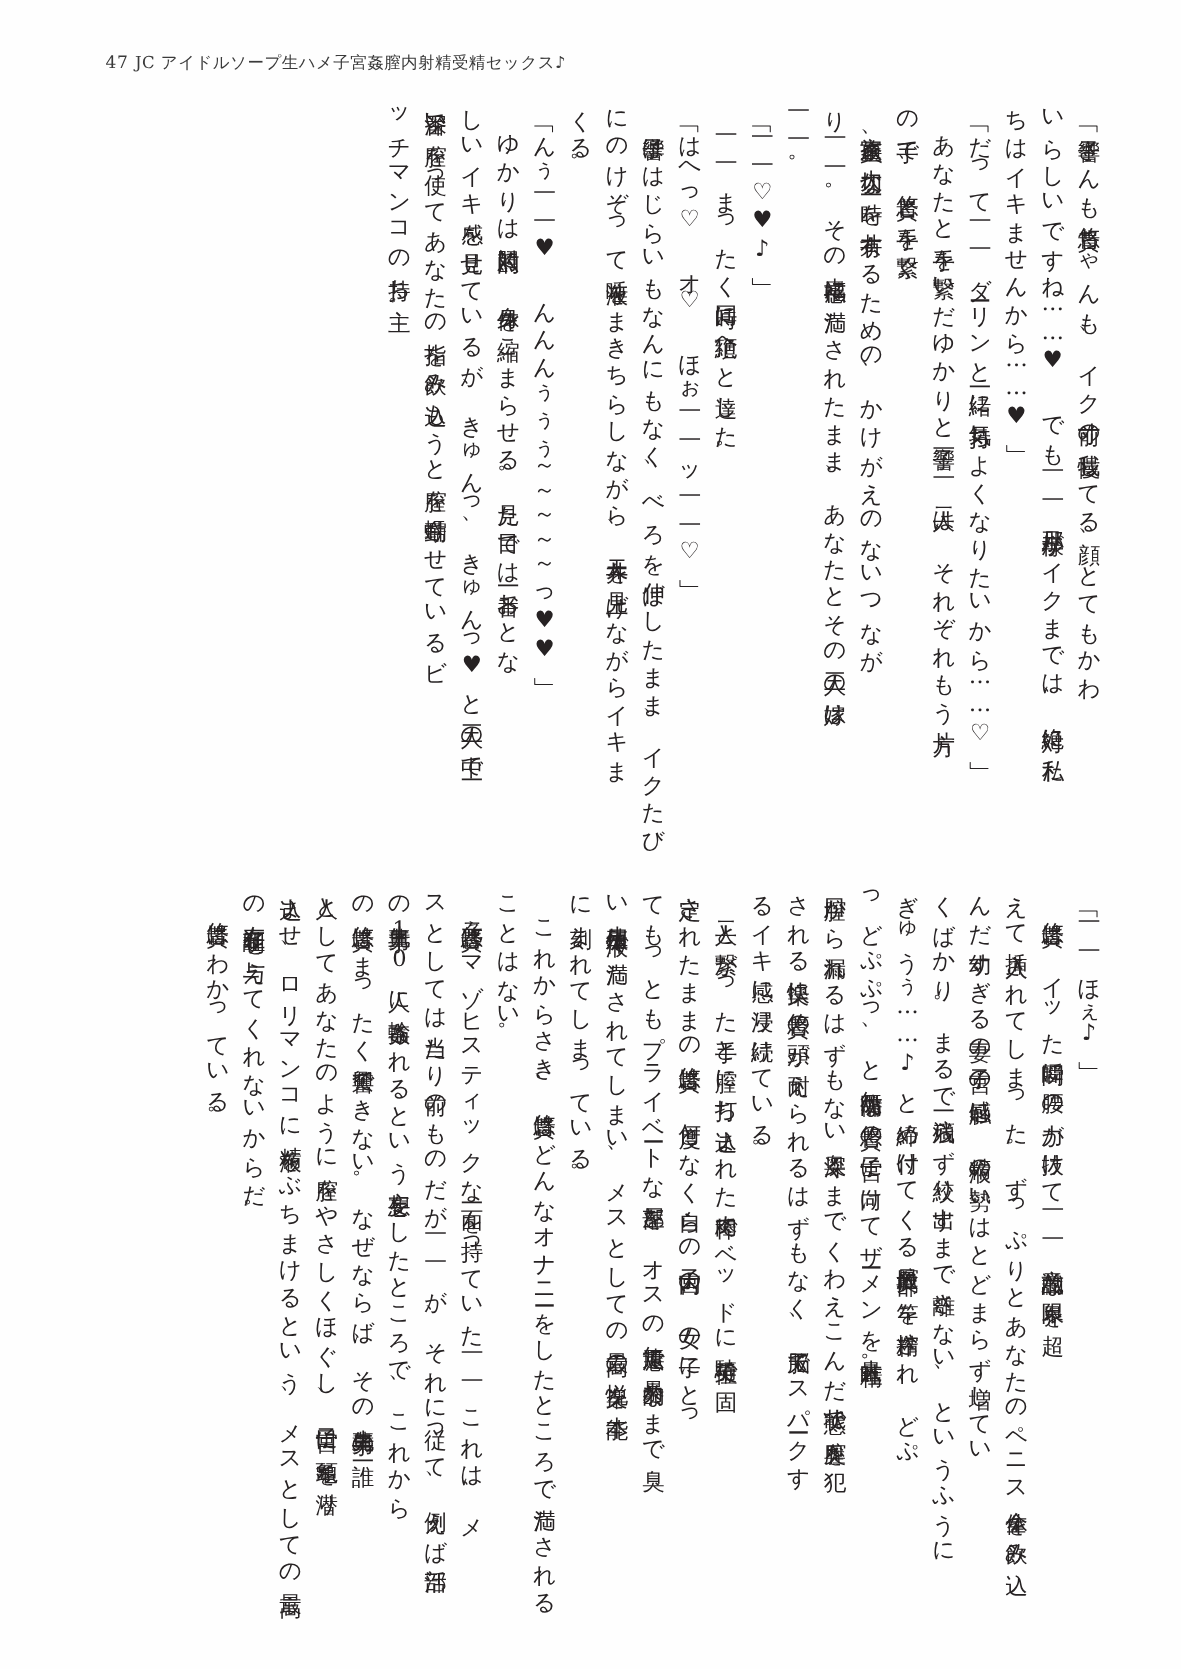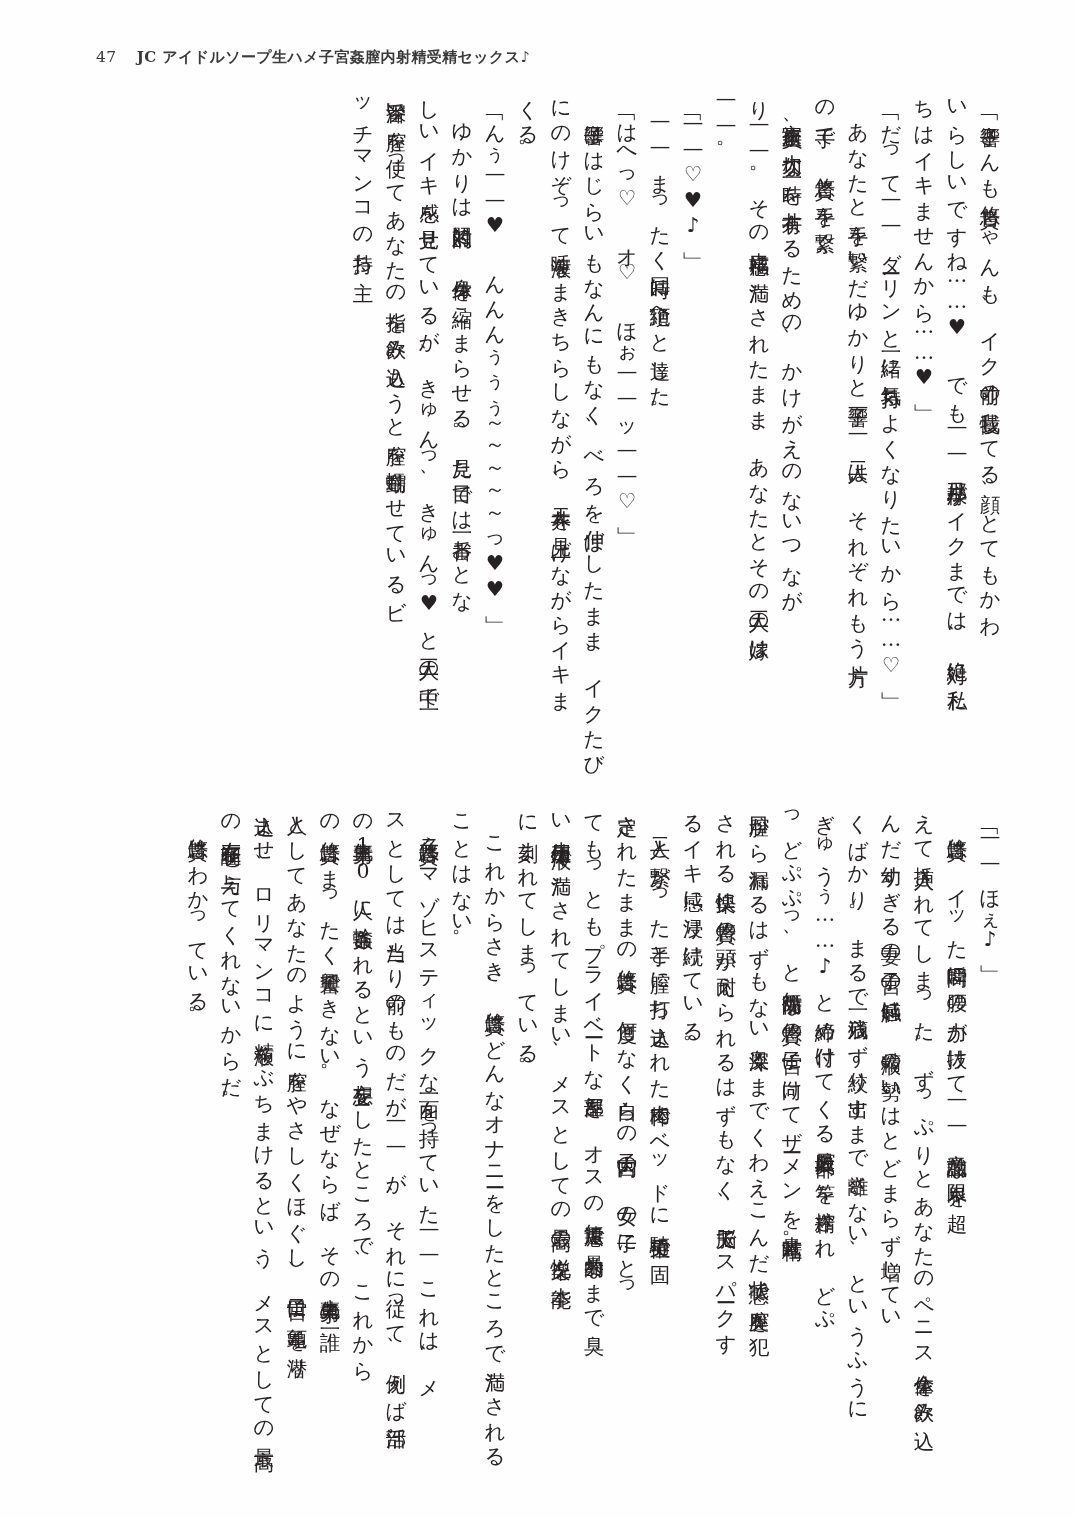--- a/index.html
+++ b/index.html
@@ -24,34 +24,33 @@
 
   
   .header {
     position: absolute;
     top: 44px;
     left: 96px;
     right: 96px;
     height: 26px;
     display: flex;
     align-items: center;
-    gap: 20px;
+    gap: 6px;
     font-size: 15.5px;
     letter-spacing: 0.6px;
     color: #3a3a3a;
     white-space: nowrap;
   }
   .header .folio {
     font-size: 15.5px;
     letter-spacing: 0.5px;
   }
   .header .htitle {
     font-size: 15px;
     letter-spacing: 0.4px;
-    font-weight: bold;
   }
 
   
   .vblock {
     position: absolute;
     display: flex;
     flex-direction: row-reverse;   
     justify-content: flex-start;
     align-items: flex-start;
   }

